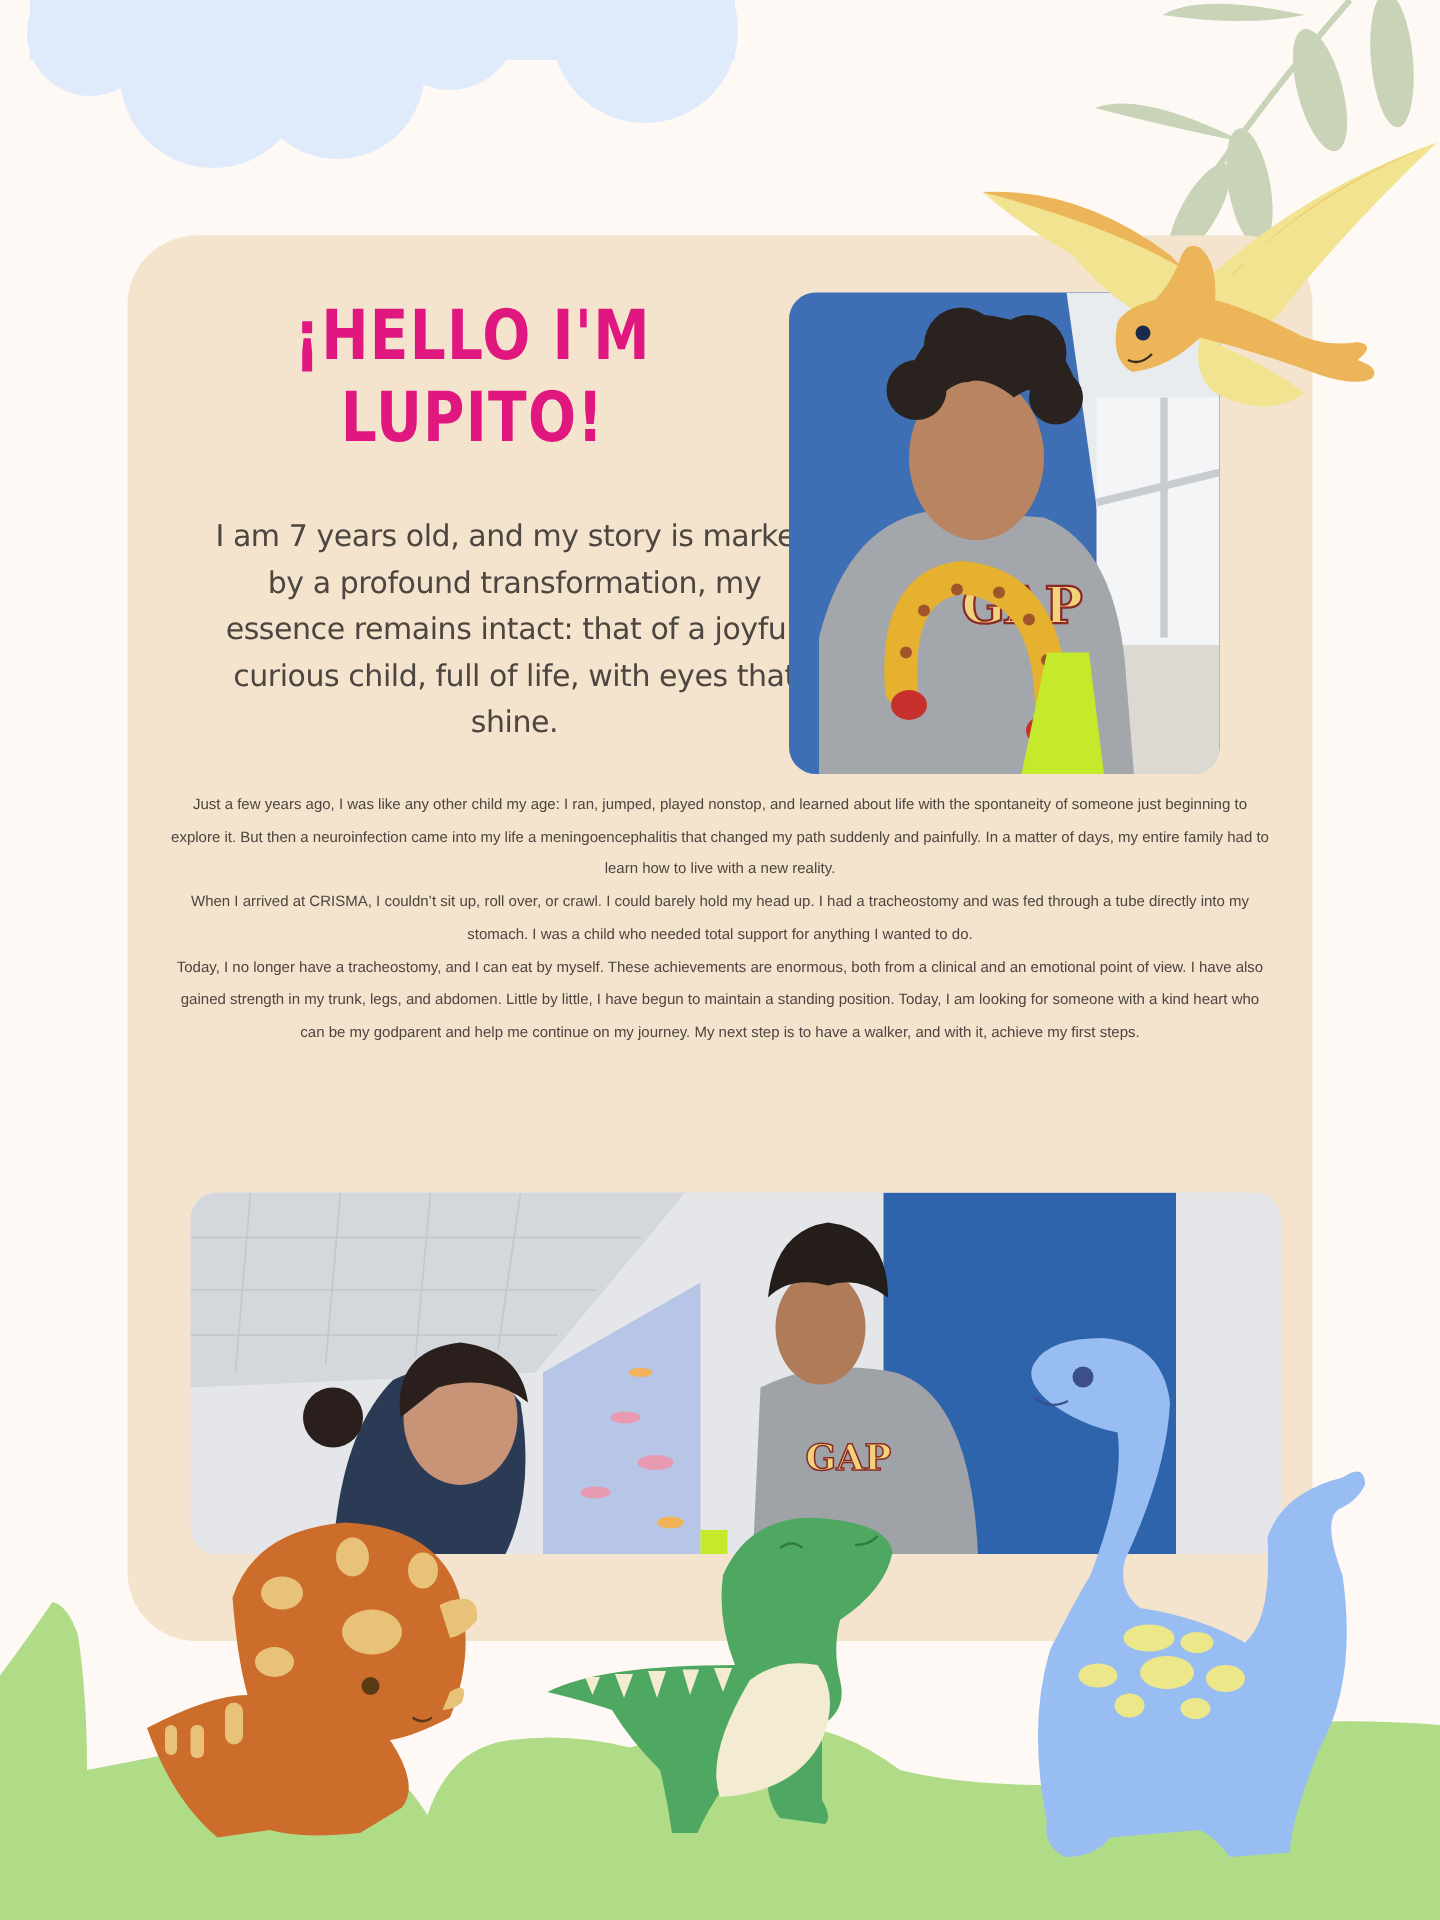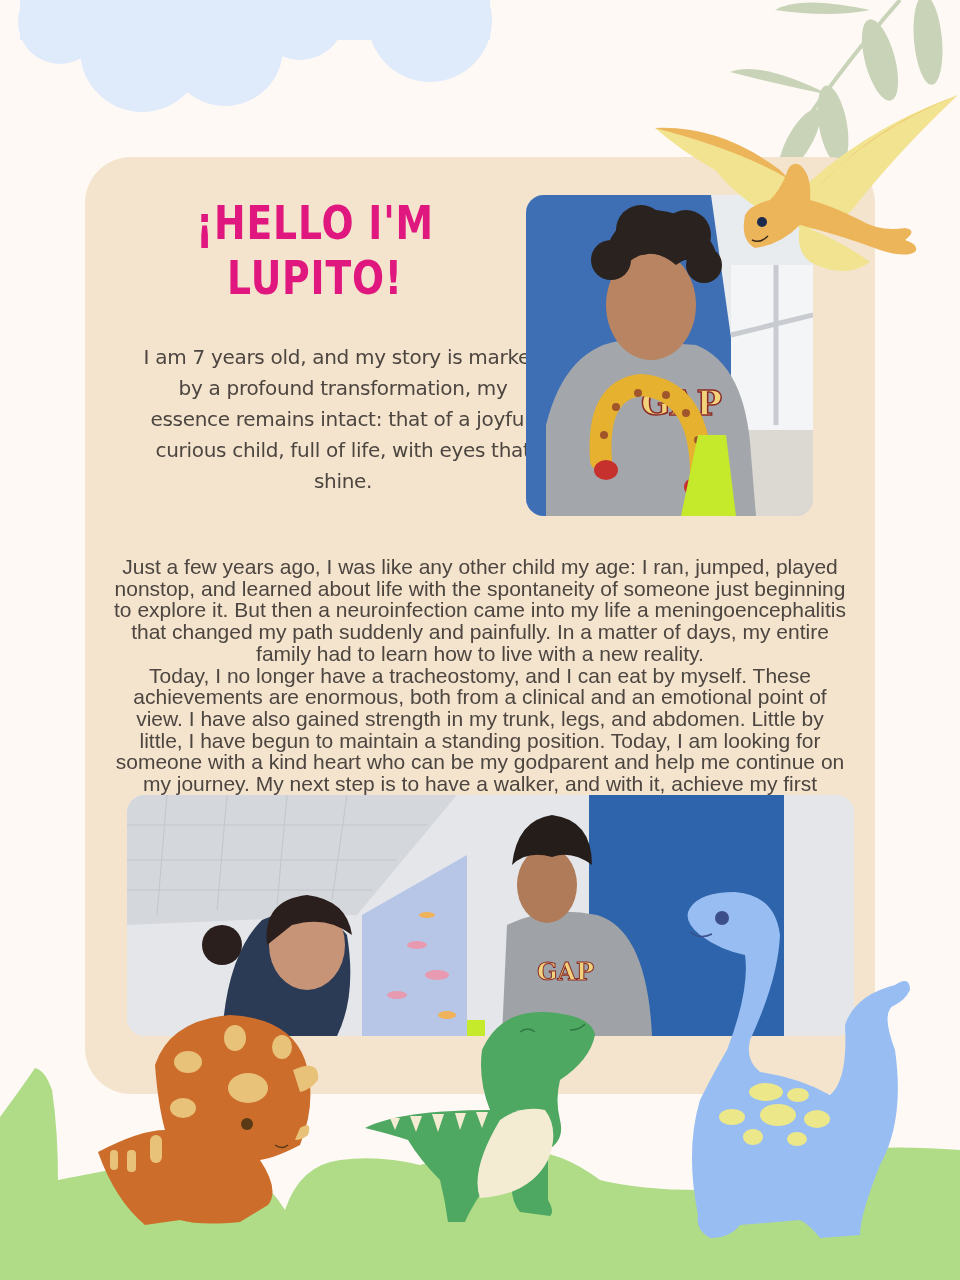--- a/index.html
+++ b/index.html
@@ -22,23 +22,23 @@
       transform: scaleX(0.82); transform-origin: center top;
     }
     .intro {
       position: absolute; left: 112px; top: 342px; width: 414px;
       text-align: center; color: #4c4540;
       font-family: "DejaVu Sans", sans-serif; font-size: 20px; line-height: 31px;
       letter-spacing: -0.3px;
       margin-left: 24px;
     }
     .story {
-      position: absolute; left: 113px; top: 556px; width: 734px;
+      position: absolute; left: 113px; top: 526px; width: 734px;
       text-align: center; color: #4c4540;
-      font-family: "Liberation Sans", sans-serif; font-size: 21px; line-height: 21.7px;
+      font-family: "Liberation Sans", sans-serif; font-size: 10px; line-height: 21.7px;
     }
     .story p { margin: 0; }
     .photo {
       position: absolute; overflow: hidden; border-radius: 18px;
     }
     .photo-top { left: 526px; top: 195px; width: 287px; height: 321px; background: #3e6fb5; }
     .photo-bottom { left: 127px; top: 795px; width: 727px; height: 241px; background: #d9dbe0; }
     .photo svg { display: block; }
   </style>
 </head>
@@ -105,20 +105,21 @@
         <circle cx="172" cy="245" r="4"></circle>
     </g>
     <ellipse cx="80" cy="275" rx="12" ry="10" fill="#c7312d"></ellipse>
     <ellipse cx="170" cy="292" rx="12" ry="10" fill="#c7312d"></ellipse>
     <path d="M155 321 L 172 240 L 200 240 L 210 321 Z" fill="#c5ea2b"></path>
   </svg>
 </div>
 
 <div class="story">
   <p>Just a few years ago, I was like any other child my age: I ran, jumped, played nonstop, and learned about life with the spontaneity of someone just beginning to explore it. But then a neuroinfection came into my life a meningoencephalitis that changed my path suddenly and painfully. In a matter of days, my entire family had to learn how to live with a new reality.</p>
+  <p>When I arrived at CRISMA, I couldn’t sit up, roll over, or crawl. I could barely hold my head up. I had a tracheostomy and was fed through a tube directly into my stomach. I was a child who needed total support for anything I wanted to do.</p>
   <p>Today, I no longer have a tracheostomy, and I can eat by myself. These achievements are enormous, both from a clinical and an emotional point of view. I have also gained strength in my trunk, legs, and abdomen. Little by little, I have begun to maintain a standing position. Today, I am looking for someone with a kind heart who can be my godparent  and help me continue on my journey. My next step is to have a walker, and with it, achieve my first steps.</p>
 </div>
 
 <div class="photo photo-bottom">
   <svg width="727" height="241" viewBox="0 0 727 241">
     <rect width="727" height="241" fill="#e4e6ea"></rect>
     <path d="M0 0 L 330 0 L 230 120 L 0 130 Z" fill="#d4d7dc"></path>
     <g stroke="#c2c6cc" stroke-width="1">
       <line x1="40" y1="0" x2="30" y2="120"></line>
         <line x1="100" y1="0" x2="90" y2="115"></line>

